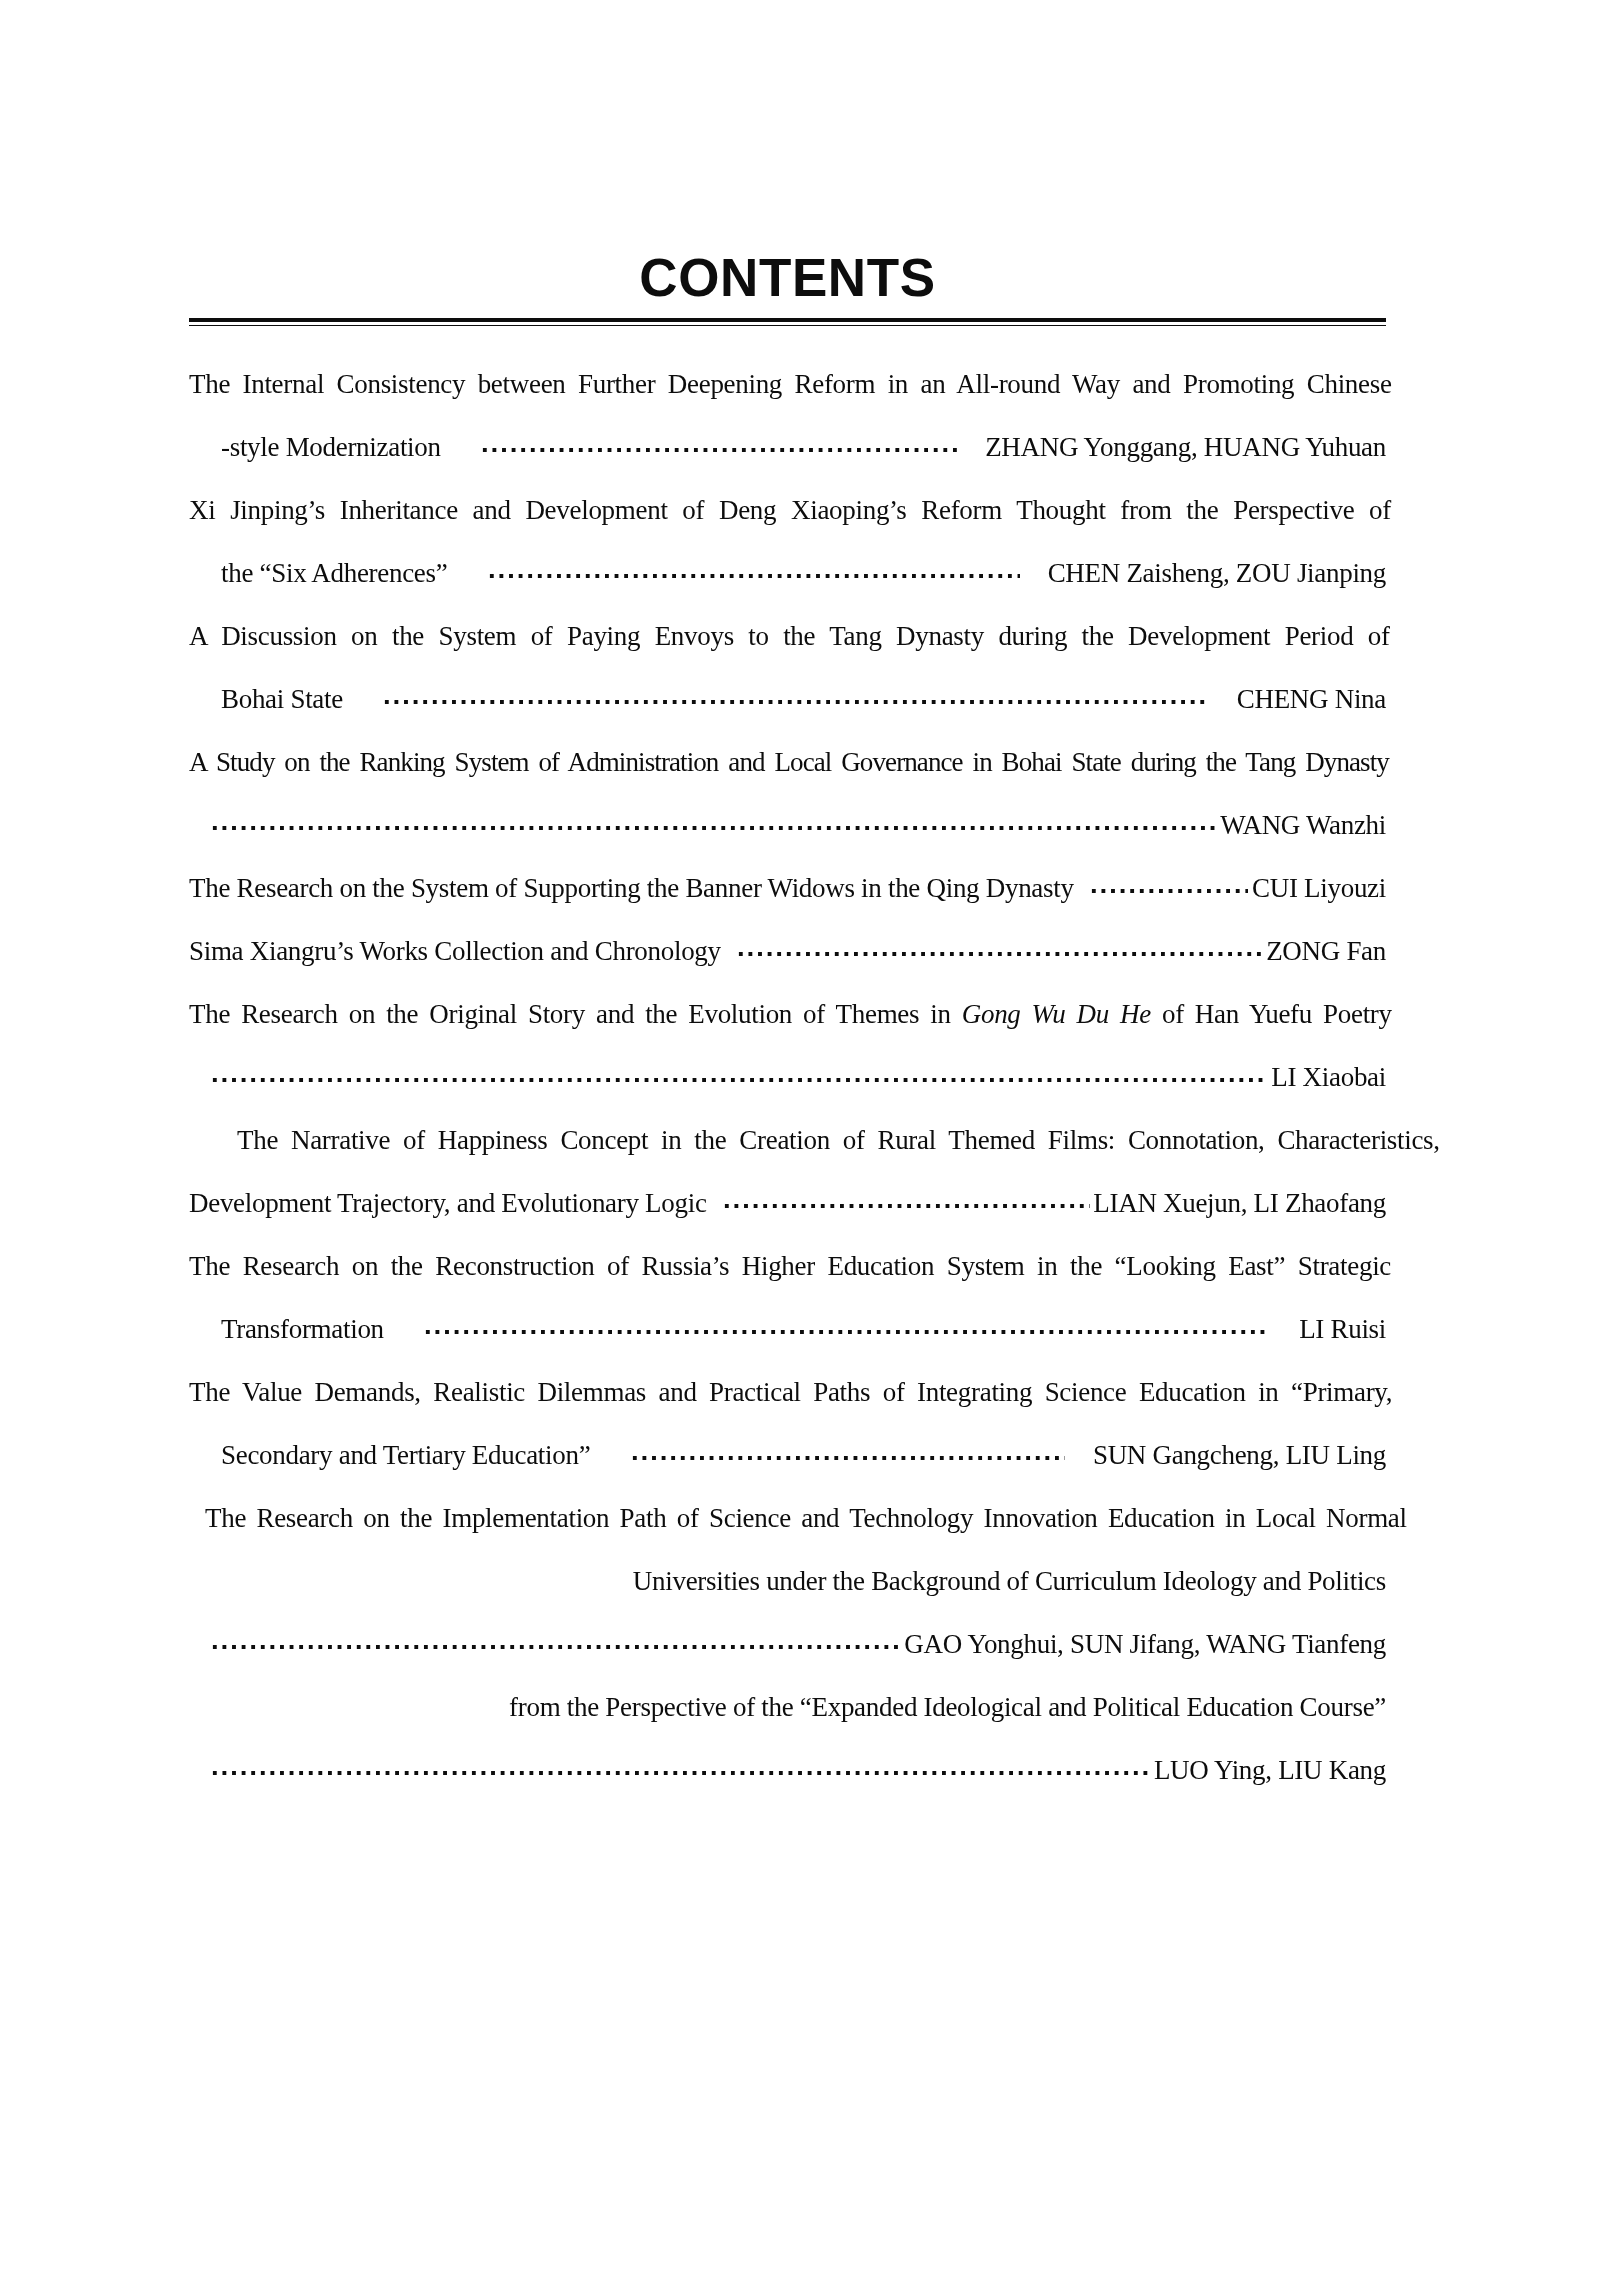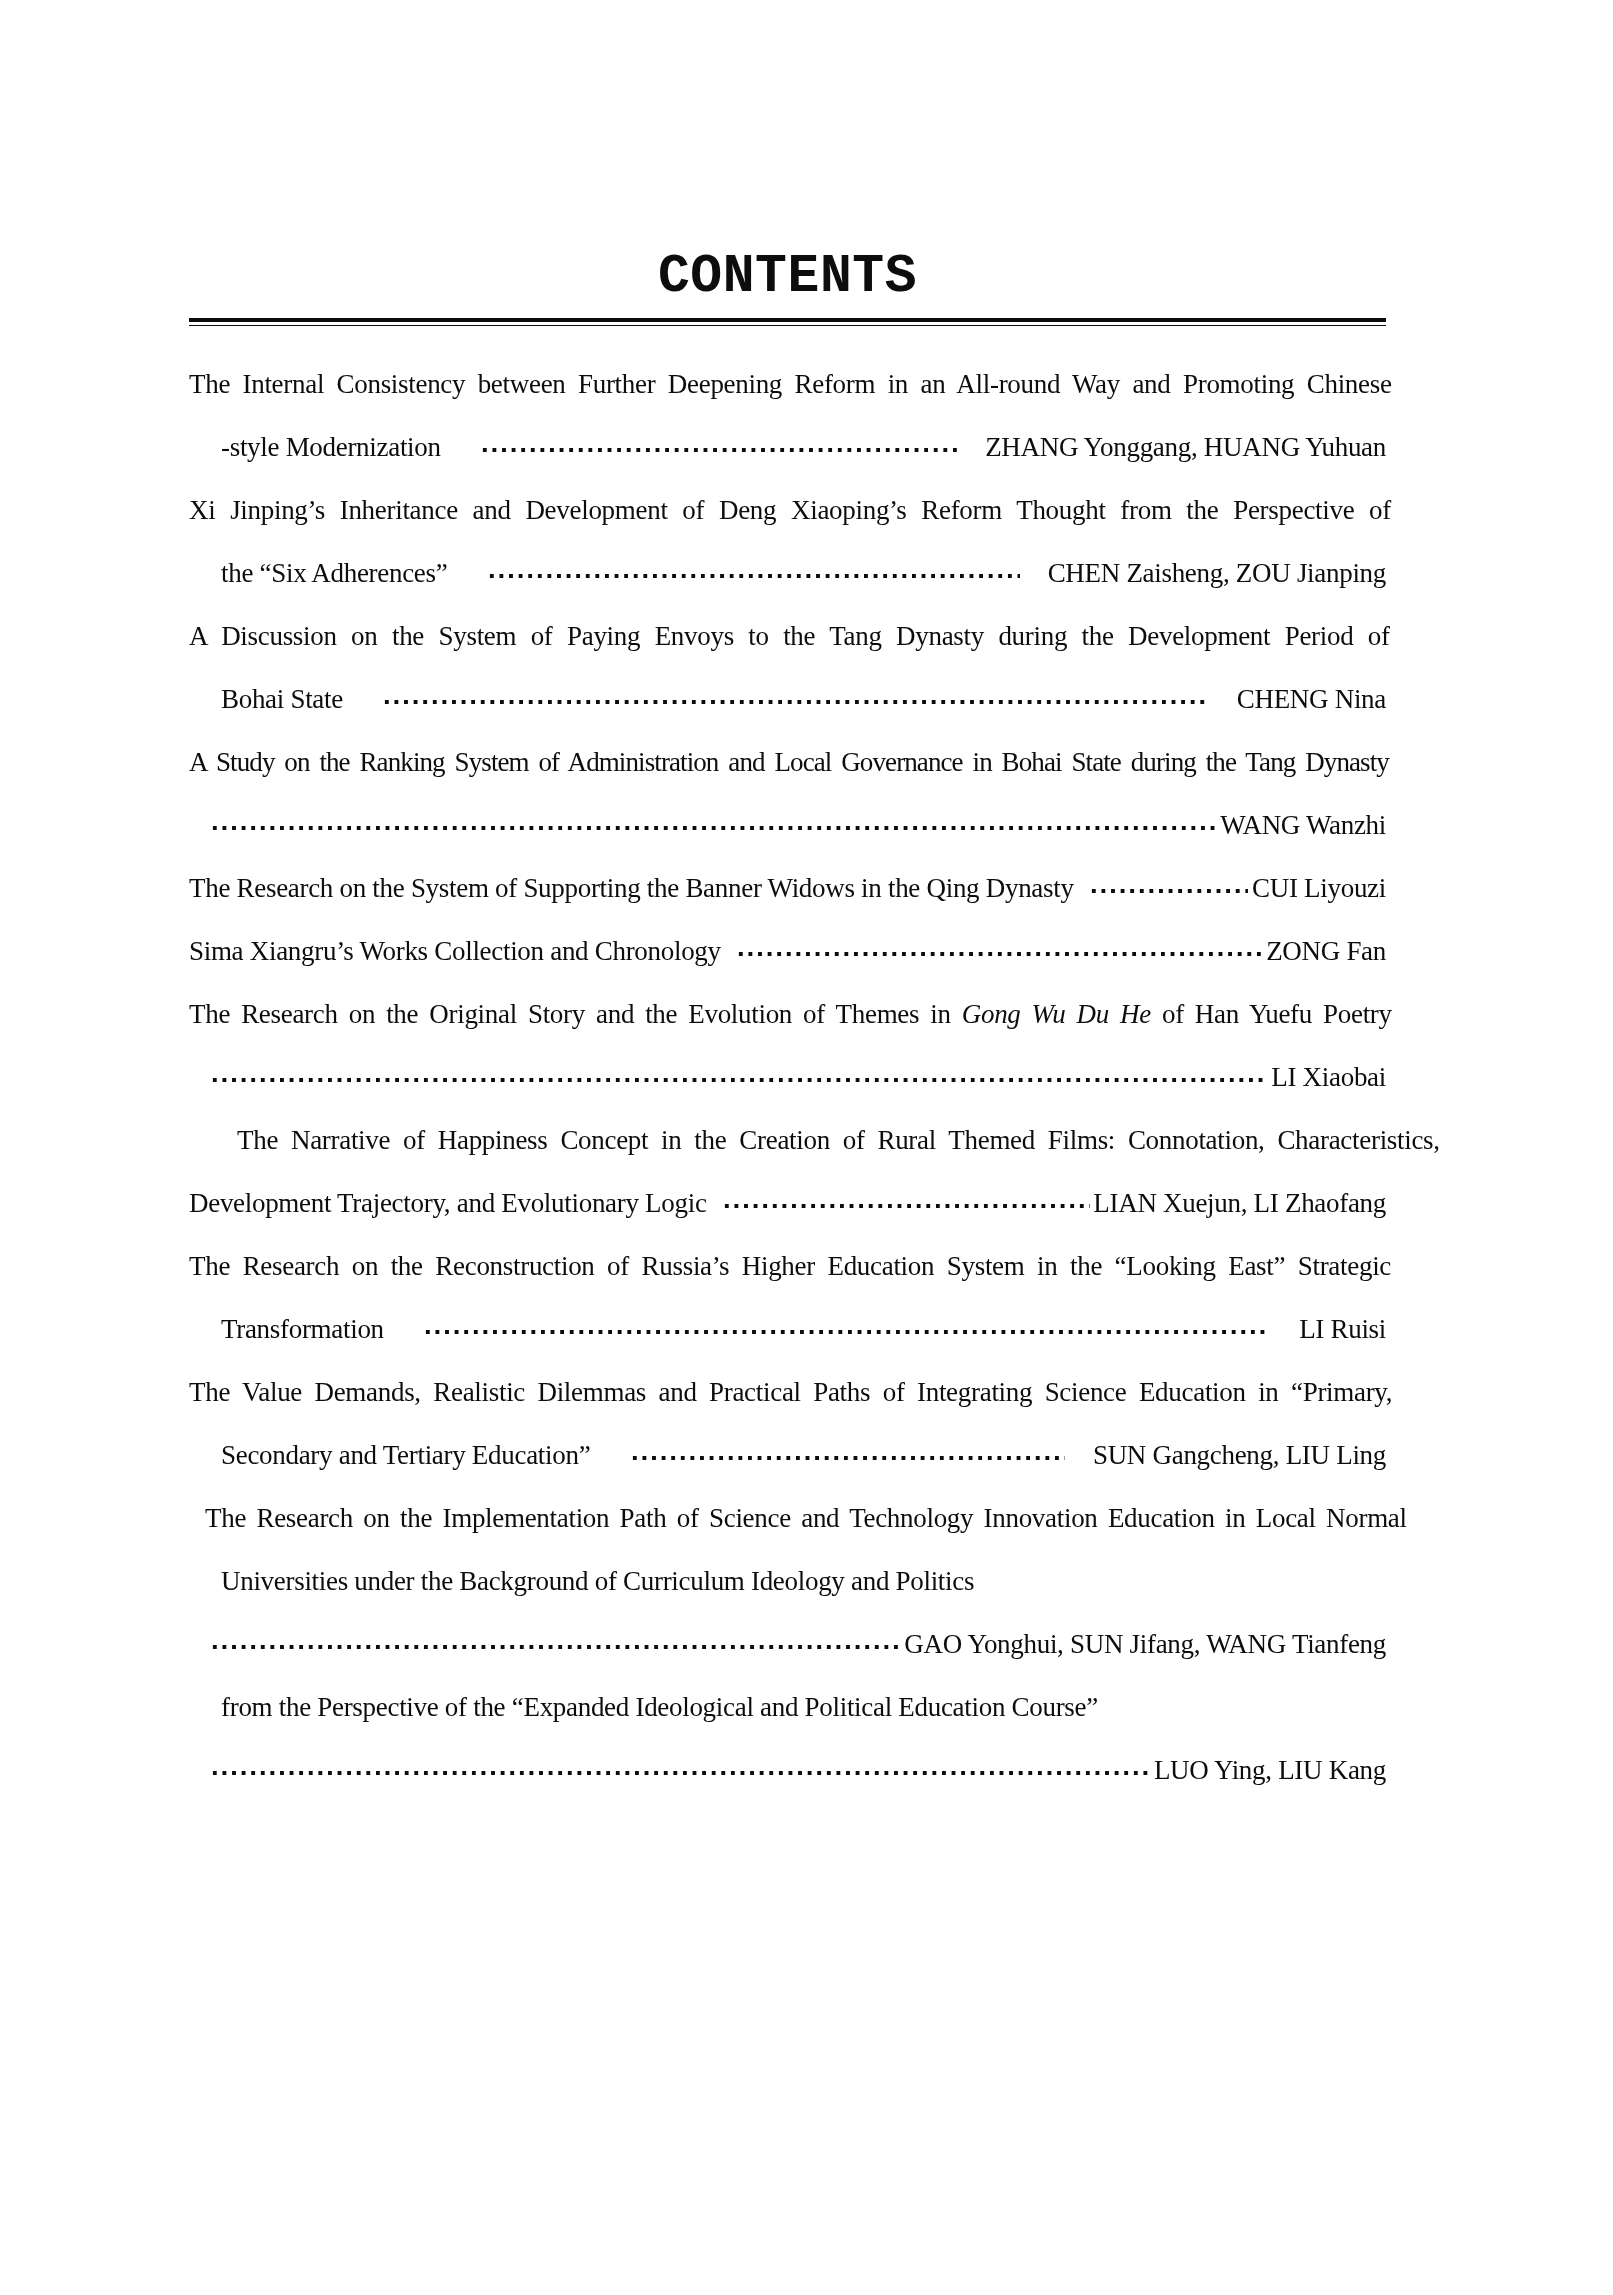--- a/index.html
+++ b/index.html
@@ -6,30 +6,30 @@
   .page {
     position:relative; width:1614px; height:2295px;
     background:#ffffff; overflow:hidden;
     font-family:"Liberation Serif","DejaVu Serif",serif;
     color:#0d0d0d;
   }
   .content { position:absolute; left:189px; top:0; width:1197px; }
   h1.title {
     margin:251px 0 0 0; padding:0; text-align:center;
     font-weight:bold; font-size:53px; line-height:53px; letter-spacing:0.6px;
-    font-family:Liberation Mono, monospace;
+    font-family:Liberation Sans, sans-serif;
   }
   .rule {
     margin-top:14px; height:2.6px;
     border-top:4.5px solid #0d0d0d; border-bottom:1.9px solid #0d0d0d;
   }
   .toc { margin-top:27.6px; font-size:27px; letter-spacing:-0.3px; }
   .line {
     display:flex; align-items:baseline;
-    height:63px; line-height:63px; overflow:visible;
+    height:63px; line-height:63px; overflow:visible;justify-content:flex-end;
   }
   .line .t { white-space:pre; flex:0 1 auto; min-width:0; }
   .line .a { white-space:pre; flex:0 0 auto; }
   .it { font-style:italic; }
   .indent-text { padding-left:32px;gap:24px; }
   .indent-dots { padding-left:20.5px; }
   .tight .t { letter-spacing:-0.9px; }
   .leader {
     flex:1 1 auto; min-width:19px; align-self:center;
     position:relative; top:2.6px; height:10.3px; margin:0 3.8px 0 15.4px;

